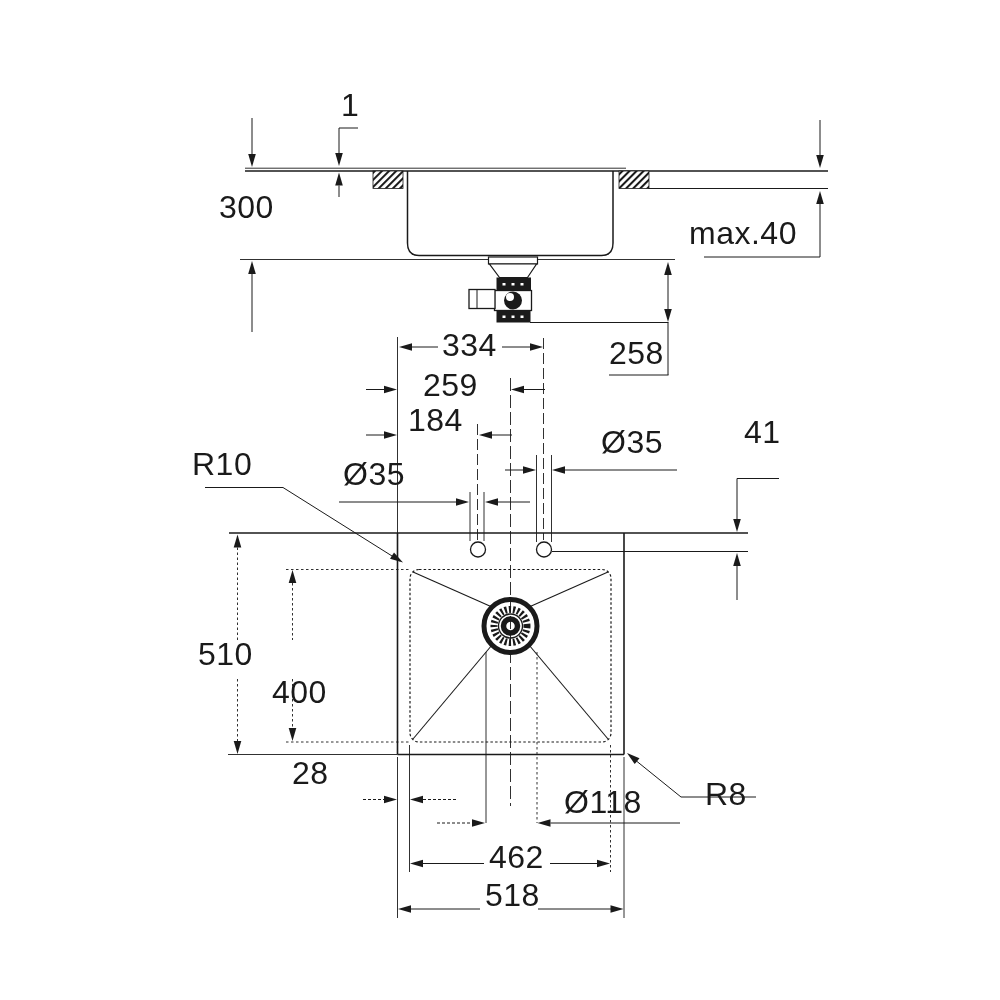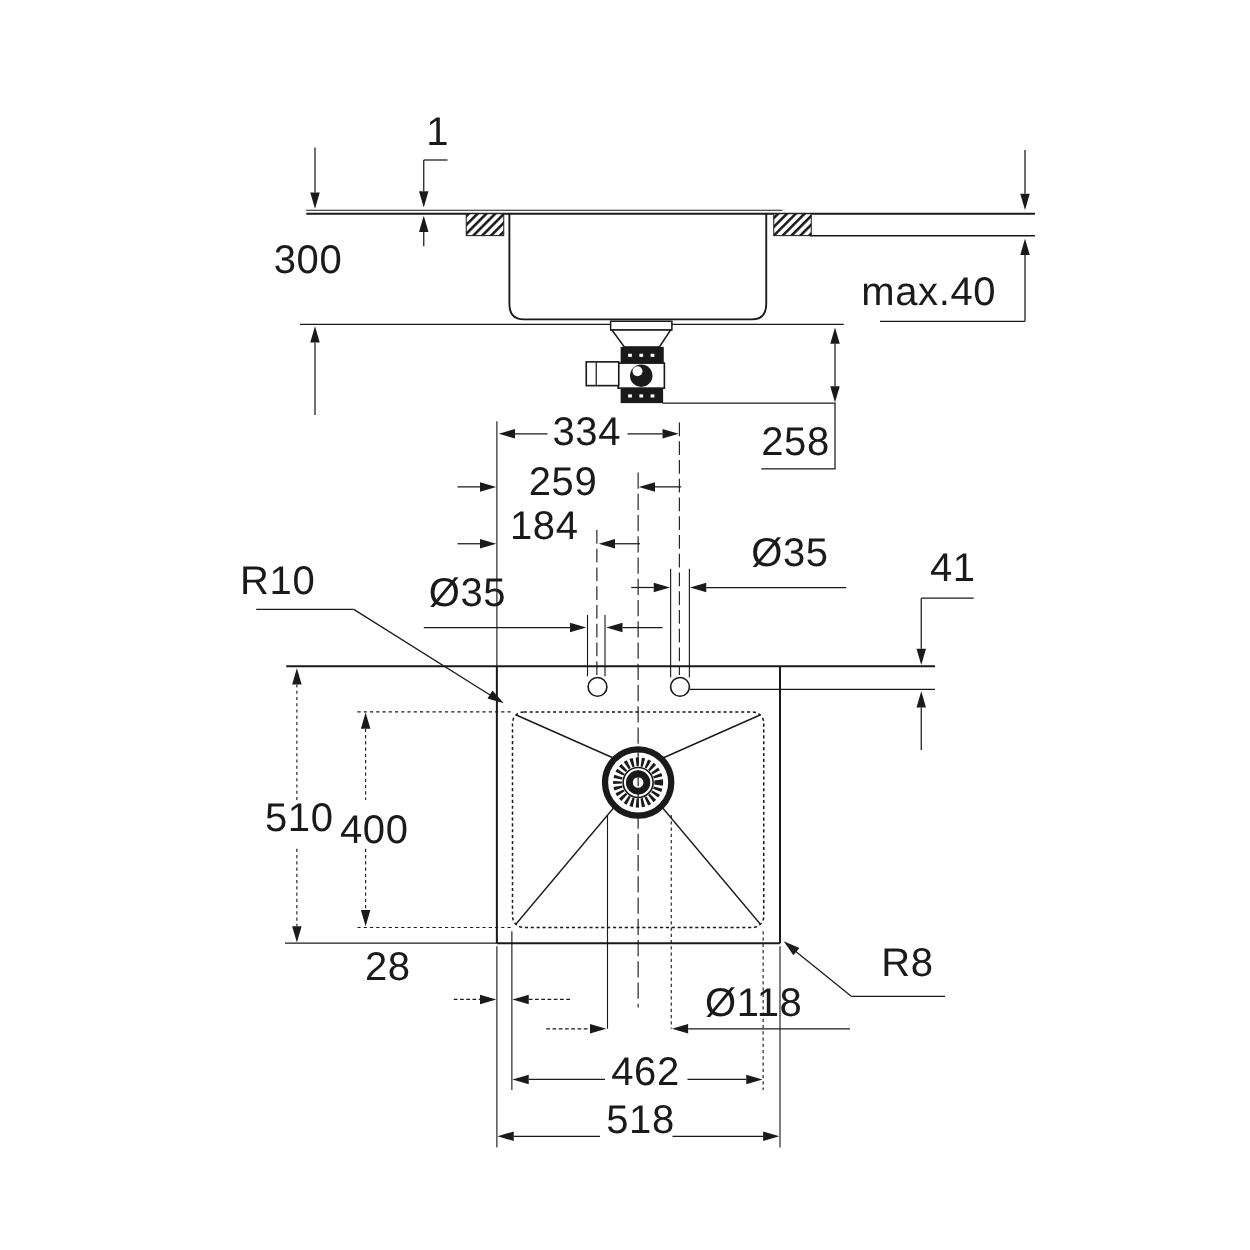--- a/index.html
+++ b/index.html
@@ -235,21 +235,21 @@
   <div class="dim" style="left:341px;top:89px">1</div>
   <div class="dim" style="left:219px;top:191px">300</div>
   <div class="dim" style="left:689px;top:217px">max.40</div>
   <div class="dim" style="left:609px;top:337px">258</div>
   <div class="dim" style="left:442px;top:329px">334</div>
   <div class="dim" style="left:423px;top:369px">259</div>
   <div class="dim" style="left:408px;top:404px">184</div>
   <div class="dim" style="left:343px;top:458px">Ø35</div>
   <div class="dim" style="left:601px;top:426px">Ø35</div>
   <div class="dim" style="left:192px;top:448px">R10</div>
-  <div class="dim" style="left:744px;top:438px">41</div>
-  <div class="dim" style="left:212px;top:638px">510</div>
-  <div class="dim" style="left:272px;top:647px">400</div>
+  <div class="dim" style="left:744px;top:416px">41</div>
+  <div class="dim" style="left:198px;top:638px">510</div>
+  <div class="dim" style="left:272px;top:676px">400</div>
   <div class="dim" style="left:292px;top:757px">28</div>
-  <div class="dim" style="left:705px;top:754px">R8</div>
+  <div class="dim" style="left:705px;top:778px">R8</div>
   <div class="dim" style="left:564px;top:786px">Ø118</div>
   <div class="dim" style="left:489px;top:841px">462</div>
   <div class="dim" style="left:485px;top:879px">518</div>
 </div>
 
 </body></html>

